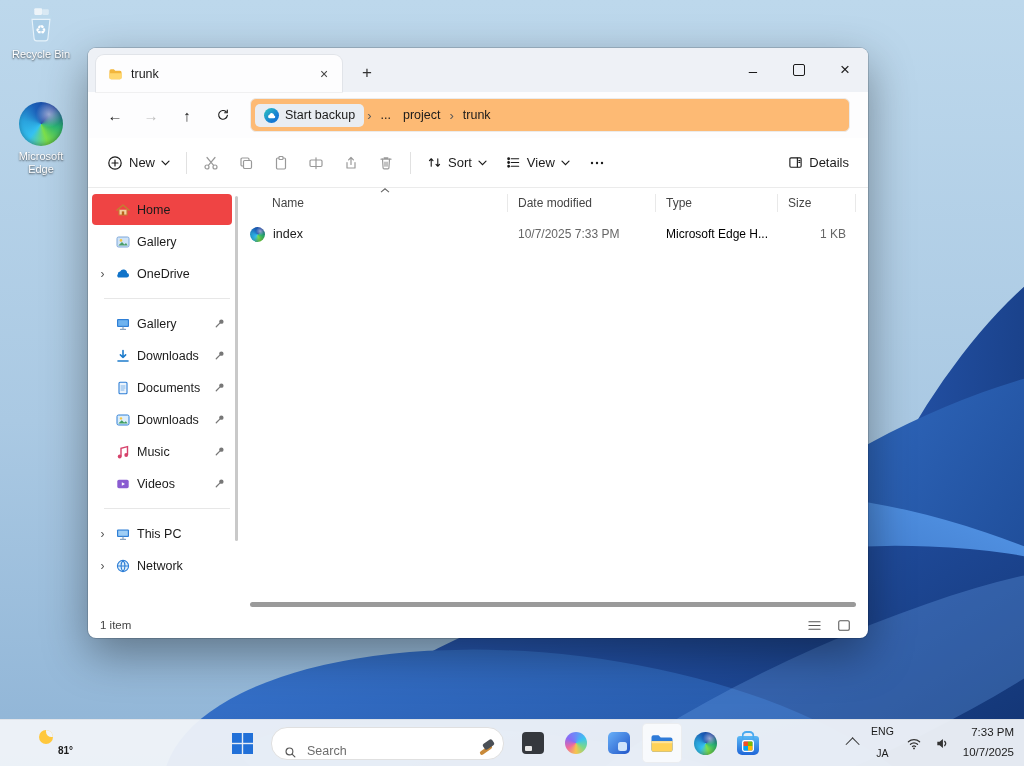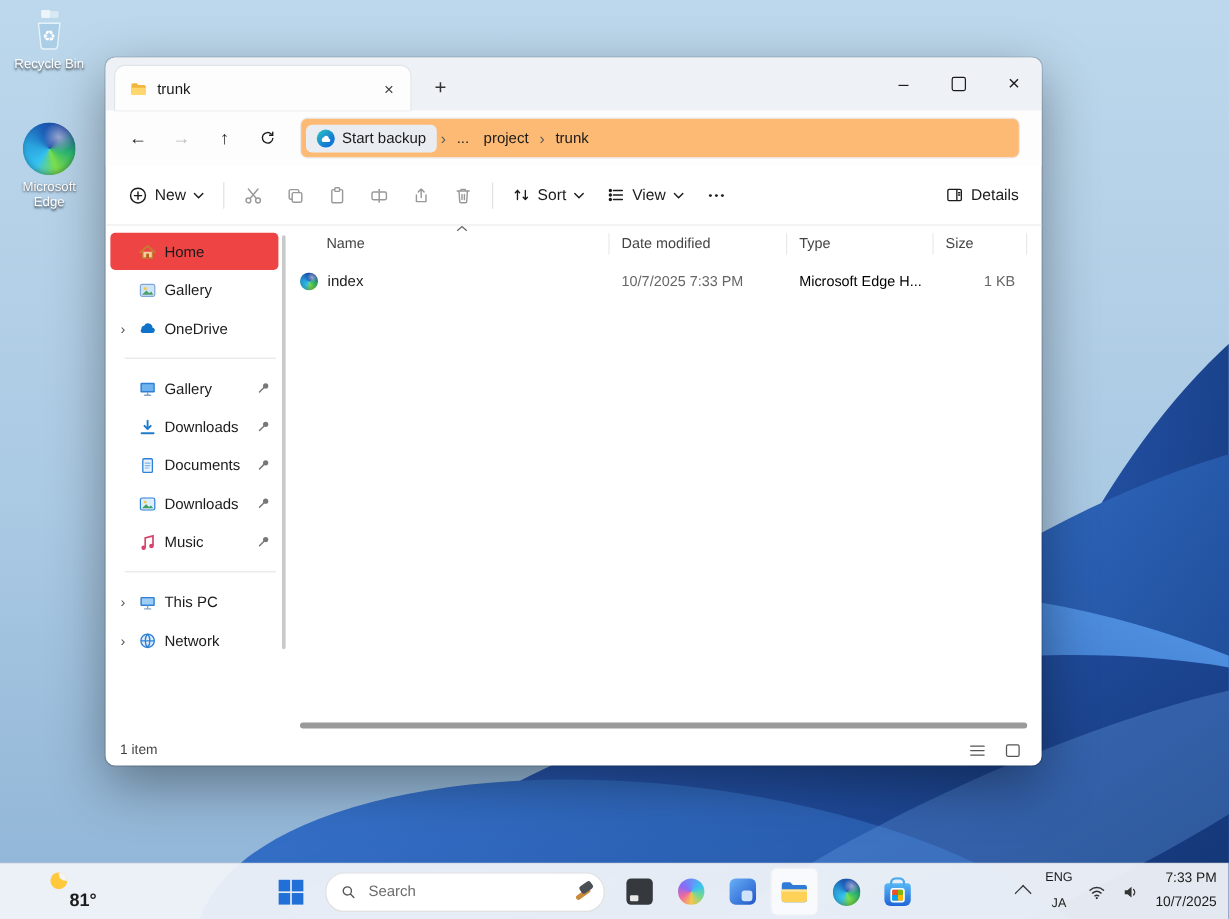--- a/index.html
+++ b/index.html
@@ -91,27 +91,27 @@
   .statusbar{flex:0 0 26px;display:flex;align-items:center;padding:0 12px;font-size:11.5px;color:#444;gap:6px;}
   .status-toggle{width:24px;height:20px;display:flex;align-items:center;justify-content:center;border-radius:3px;cursor:pointer;}
 
   
   .taskbar{position:absolute;left:0;right:0;bottom:0;height:46px;background:rgba(241,244,249,.94);
            border-top:1px solid rgba(0,0,0,.05);}
   .weather{position:absolute;left:10px;top:0;height:100%;display:flex;flex-direction:column;align-items:center;
            justify-content:center;gap:1px;padding:0 8px;cursor:pointer;}
   .weather-glyph{width:14px;height:14px;border-radius:50%;background:#ffc83d;position:relative;overflow:hidden;}
   .weather-glyph::after{content:'';position:absolute;right:-4px;top:-4px;width:11px;height:11px;border-radius:50%;background:#f1f4f9;}
-  .weather-temp{font-size:15px;color:#1b1b1b;font-weight:bold;padding-left:40px;}
+  .weather-temp{font-size:10px;color:#1b1b1b;font-weight:bold;padding-left:40px;}
   .tb-center{position:absolute;left:222px;top:0;height:100%;display:flex;align-items:center;gap:3px;}
   .tb-btn{width:40px;height:40px;border-radius:5px;display:flex;align-items:center;justify-content:center;
           cursor:pointer;position:relative;}
   .tb-btn.active{background:rgba(255,255,255,.72);box-shadow:inset 0 0 0 1px rgba(0,0,0,.05);}
   .search-pill{width:214px;height:31px;background:#fff;border:1px solid #e0e0e0;border-radius:16px;
-               display:flex;align-items:center;padding:0 5px 0 12px;gap:8px;margin:0 6px;cursor:text;}
+               display:flex;align-items:flex-end;padding:0 5px 0 12px;gap:8px;margin:0 6px;cursor:text;}
   .search-pill input{flex:1;border:0;outline:0;font-size:12.5px;color:#444;background:transparent;
                font-family:"Liberation Sans",sans-serif;min-width:0;}
   .search-pill input::placeholder{color:#6d6d6d;}
   .sh-icon{position:relative;width:22px;height:22px;flex:0 0 22px;}
   .sh-icon::before{content:'';position:absolute;left:3px;top:11px;width:14px;height:4px;background:#c98a3a;
                    border-radius:2px;transform:rotate(-35deg);}
   .sh-icon::after{content:'';position:absolute;left:7px;top:4px;width:11px;height:7px;background:#4a4f56;
                   border-radius:2px;transform:rotate(-35deg);}
   .darkapp-icon{width:22px;height:22px;border-radius:4px;background:#35383d;position:relative;}
   .darkapp-icon::after{content:'';position:absolute;left:3px;bottom:3px;width:7px;height:5px;background:#e8e8e8;border-radius:1px;}
@@ -437,20 +437,36 @@
           </svg>
         </span>
         <span class="side-label">Music</span>
         <span class="pin">
           <svg width="13" height="13" viewBox="0 0 16 16">
               <circle cx="10.3" cy="5.7" r="2.7" fill="#777"></circle>
               <path d="M8.4 7.6 4 12" stroke="#777" stroke-width="1.5" stroke-linecap="round"></path>
             </svg>
         </span>
       </div>
+      <div class="side-item">
+        <span class="chev"></span>
+        <span>
+          <svg width="16" height="16" viewBox="0 0 16 16">
+            <rect x="2.3" y="3.8" width="11.4" height="8.4" rx="1.6" fill="#8a5cd1"></rect>
+            <path d="M6.8 6.3v3.4l3.2-1.7z" fill="#fff"></path>
+          </svg>
+        </span>
+        <span class="side-label">Videos</span>
+        <span class="pin">
+          <svg width="13" height="13" viewBox="0 0 16 16">
+              <circle cx="10.3" cy="5.7" r="2.7" fill="#777"></circle>
+              <path d="M8.4 7.6 4 12" stroke="#777" stroke-width="1.5" stroke-linecap="round"></path>
+            </svg>
+        </span>
+      </div>
 
       <div class="side-sep"></div>
 
       <div class="side-item">
         <span class="chev">›</span>
         <span>
           <svg width="16" height="16" viewBox="0 0 16 16">
             <rect x="2" y="3.4" width="12" height="7.6" rx="1" fill="#2f7fd6"></rect>
             <rect x="3.2" y="4.6" width="9.6" height="5.2" fill="#9fceف" style="fill:#9fcef5"></rect>
             <path d="M8 11v2M5.5 13.4h5" stroke="#8aa4bf" stroke-width="1.2" stroke-linecap="round"></path>

